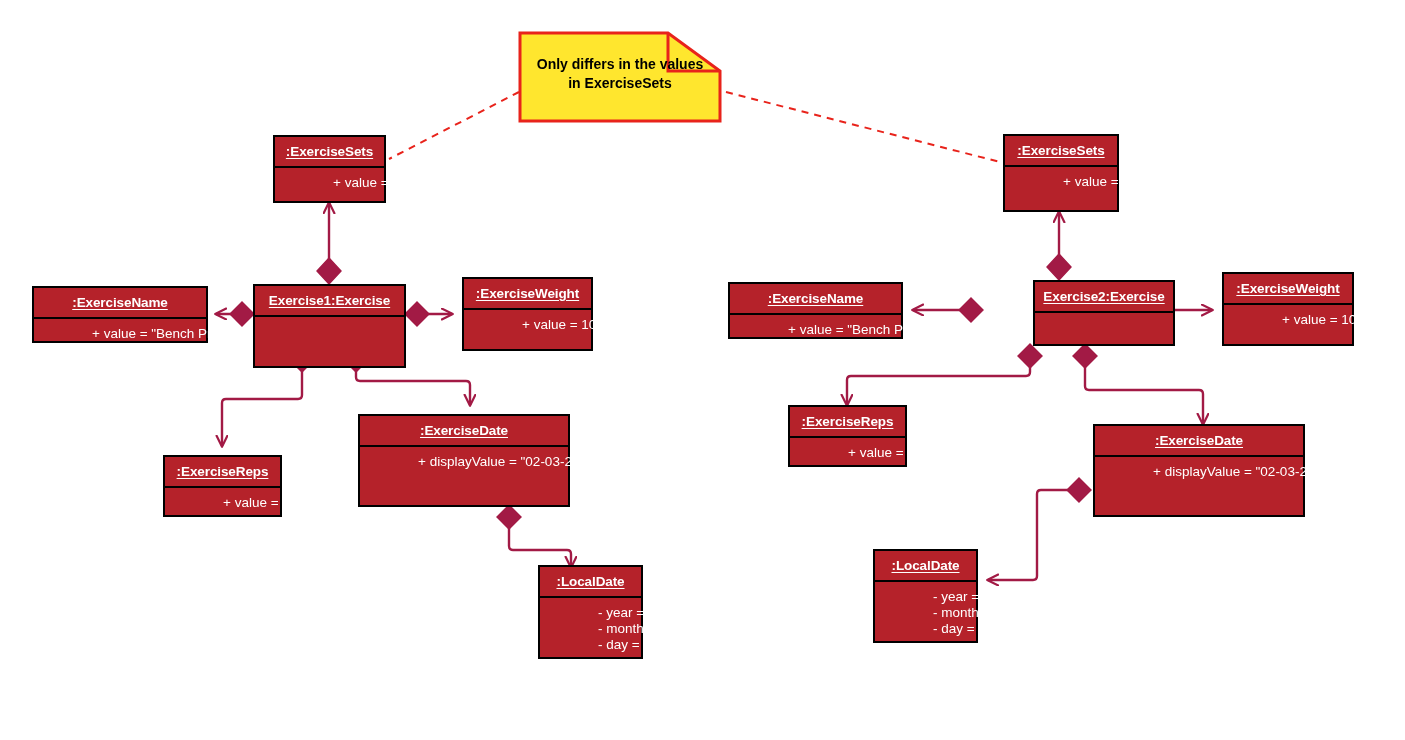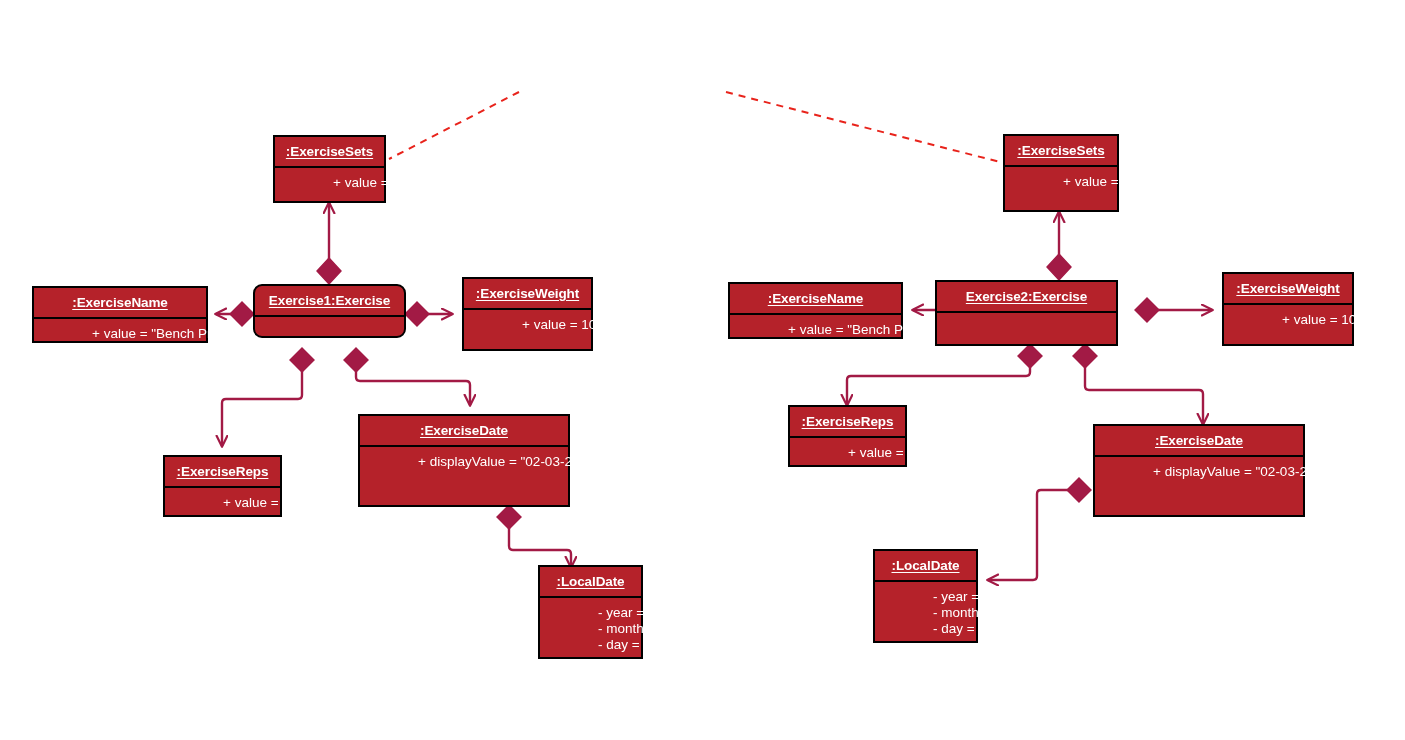--- a/index.html
+++ b/index.html
@@ -137,40 +137,50 @@
       <polygon points="1085,344 1097,356 1085,368 1073,356"></polygon>
       <polygon points="1079,478 1091,490 1079,502 1067,490"></polygon>
     </g>
 
     <g stroke="#e8231b" stroke-width="2" fill="none" stroke-dasharray="7,6" stroke-linecap="butt">
       <path d="M519,92 L389,159"></path>
       <path d="M726,92 L1000,162"></path>
     </g>
   </svg>
 
+  <div class="note" style="left:518px; top:31px; width:204px; height:92px;">
+    <svg width="204" height="92" viewBox="0 0 204 92" xmlns="http://www.w3.org/2000/svg">
+      <path d="M2,2 L150,2 L202,40 L202,90 L2,90 Z" fill="#ffe62e" stroke="#e8231b" stroke-width="3" stroke-linejoin="miter"></path>
+      <path d="M150,2 L150,40 L202,40" fill="none" stroke="#e8231b" stroke-width="3" stroke-linejoin="miter"></path>
+    </svg>
+    <div class="note-text">
+      <div>Only differs in the values</div>
+      <div>in ExerciseSets</div>
+    </div>
+  </div>
 
   <div class="obj" style="left:273px; top:135px; width:113px; height:68px;">
     <div class="obj-title">
       <span>:ExerciseSets</span>
     </div>
     <div class="obj-attrs">
       <div>+ value = 4</div>
     </div>
   </div>
 
   <div class="obj" style="left:32px; top:286px; width:176px; height:57px;">
     <div class="obj-title">
       <span>:ExerciseName</span>
     </div>
     <div class="obj-attrs">
       <div>+ value = "Bench Press"</div>
     </div>
   </div>
 
-  <div class="obj" style="left:253px; top:284px; width:153px; height:54px;border-radius:9px;">
+  <div class="obj" style="left:253px; top:284px; width:153px; height:84px;">
     <div class="obj-title">
       <span>Exercise1:Exercise</span>
     </div>
     <div class="obj-attrs"></div>
   </div>
 
   <div class="obj" style="left:462px; top:277px; width:131px; height:74px;">
     <div class="obj-title">
       <span>:ExerciseWeight</span>
     </div>
@@ -219,21 +229,21 @@
 
   <div class="obj" style="left:728px; top:282px; width:175px; height:57px;">
     <div class="obj-title">
       <span>:ExerciseName</span>
     </div>
     <div class="obj-attrs">
       <div>+ value = "Bench Press"</div>
     </div>
   </div>
 
-  <div class="obj" style="left:935px; top:280px; width:183px; height:66px;">
+  <div class="obj" style="left:1033px; top:280px; width:142px; height:66px;">
     <div class="obj-title">
       <span>Exercise2:Exercise</span>
     </div>
     <div class="obj-attrs"></div>
   </div>
 
   <div class="obj" style="left:1222px; top:272px; width:132px; height:74px;">
     <div class="obj-title">
       <span>:ExerciseWeight</span>
     </div>

